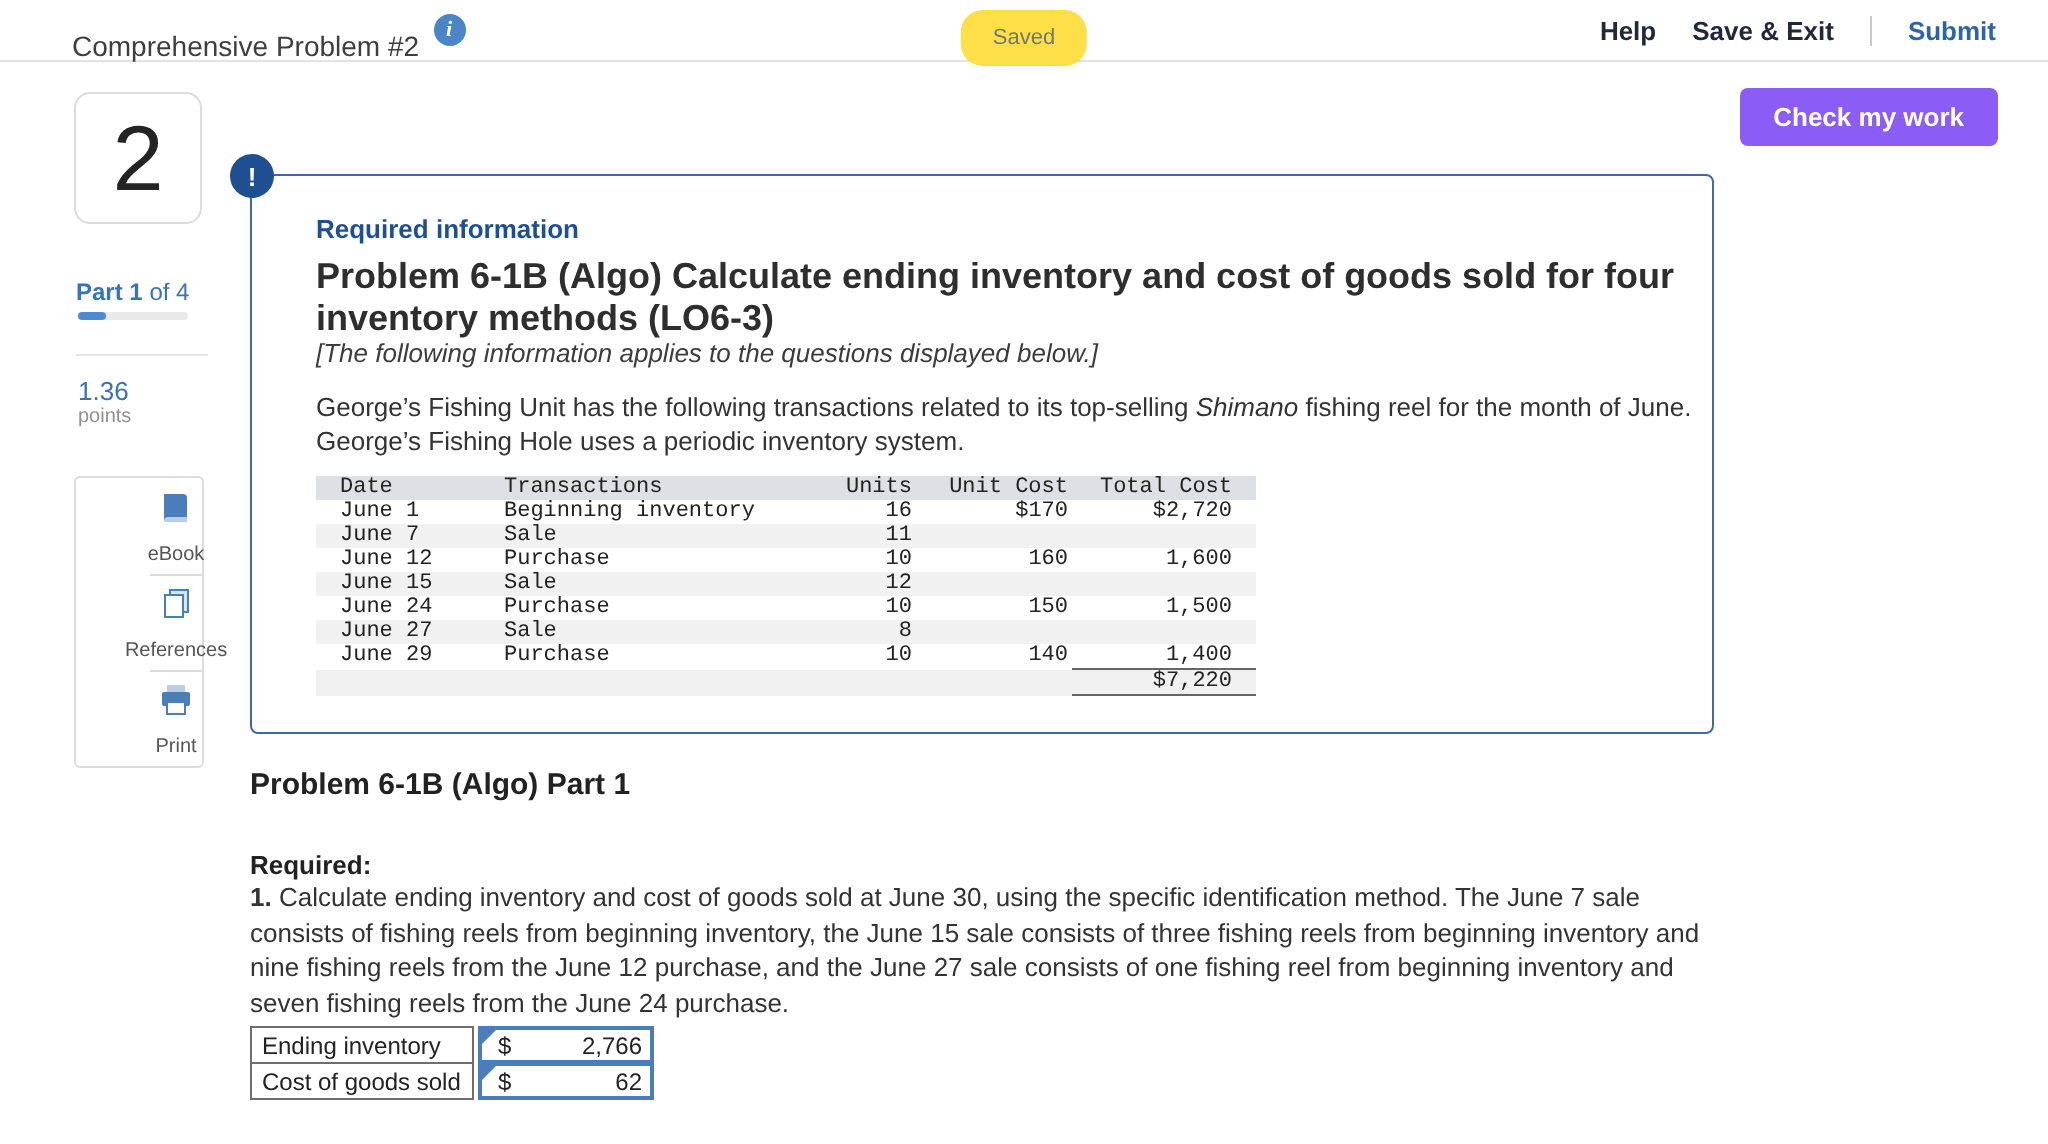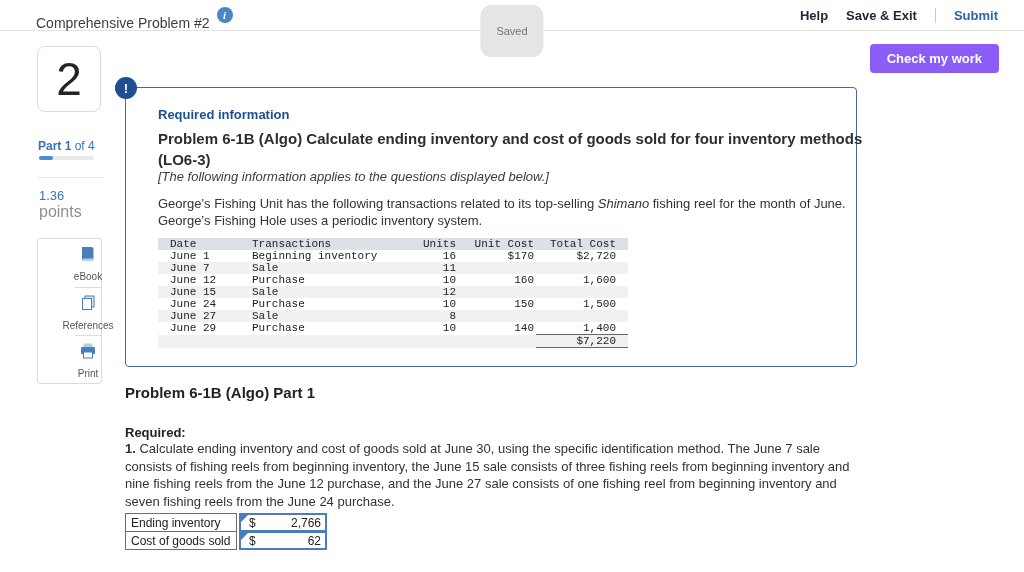--- a/index.html
+++ b/index.html
@@ -20,22 +20,22 @@
   .topbar-title { font-size: 14px; color: #3e3e3e; font-weight: 500; margin-top: 16px; }
   .info-icon {
     display: inline-flex; align-items: center; justify-content: center;
     width: 16px; height: 16px; border-radius: 50%;
     background: #4a86c5; color: #fff; font-size: 11px; font-weight: bold;
     font-family: "Liberation Serif", serif; font-style: italic;
     margin-left: 7px; vertical-align: -3px;
   }
   .saved-pill {
     position: absolute; left: 50%; transform: translateX(-50%); top: 5px;
-    background: #e5e5e5; color: #757575; font-size: 11px;
-    padding: 20px 16px; border-radius: 11px;
+    background: #fde047; color: #757575; font-size: 11px;
+    padding: 8px 16px; border-radius: 11px;
   }
   .topbar-right { margin-left: auto; display: flex; align-items: center; gap: 18px; }
   .topbar-link { font-size: 13px; font-weight: bold; color: #22283a; cursor: pointer; }
   .topbar-divider { width: 1px; height: 15px; background: #c9c9c9; }
   .topbar-link.submit { color: #2d64a8; }
   
   .check-btn {
     position: absolute; top: 44px; right: 25px;
     background: #8b5cf6; color: #fff; font-size: 13px; font-weight: bold;
     padding: 7px 17px; border-radius: 4px; border: none; cursor: pointer;
@@ -50,21 +50,21 @@
   }
   .part-label { position: absolute; left: 38px; top: 139px; font-size: 12px; color: #3a72b8; }
   .part-label b { font-weight: bold; }
   .progress-track {
     position: absolute; left: 39px; top: 156px; width: 55px; height: 4px;
     background: #e9e9e9; border-radius: 2px;
   }
   .progress-fill { height: 4px; background: #4a8bd4; border-radius: 2px; }
   .side-divider { position: absolute; left: 38px; top: 177px; width: 66px; height: 1px; background: #e5e5e5; }
   .points-value { position: absolute; left: 39px; top: 188px; font-size: 13px; color: #3a72b8; }
-  .points-label { position: absolute; left: 39px; top: 203px; font-size: 16px; color: #909090; }
+  .points-label { position: absolute; left: 39px; top: 203px; font-size: 10px; color: #909090; }
   .tools {
     position: absolute; left: 37px; top: 238px; width: 65px;
     border: 1px solid #dcdcdc; border-radius: 3px; background: #fff; padding-left: 37px;
   }
   .tool-cell {
     height: 48px; display: flex; flex-direction: column;
     align-items: center; justify-content: center; gap: 3px; cursor: pointer;
   }
   .tool-cell + .tool-cell { border-top: 1px solid #dcdcdc; }
   .tool-label { font-size: 10px; color: #555; }
@@ -75,21 +75,21 @@
   }
   .alert-badge {
     position: absolute; left: -11px; top: -11px; width: 22px; height: 22px;
     border-radius: 50%; background: #1d4f91; color: #fff;
     display: flex; align-items: center; justify-content: center;
     font-size: 13px; font-weight: bold;
   }
   .req-info { position: absolute; left: 32px; top: 19px; font-size: 13px; font-weight: bold; color: #1d4f91; }
   .box-title {
     position: absolute; left: 32px; top: 40px; width: 706px;
-    font-size: 15px; font-weight: bold; color: #2e2e2e; line-height: 21px;
+    font-size: 18px; font-weight: bold; color: #2e2e2e; line-height: 21px;
   }
   .box-subtitle { position: absolute; left: 32px; top: 81px; font-size: 13px; font-style: italic; color: #3c3c3c; }
   .box-para {
     position: absolute; left: 32px; top: 107px; width: 690px;
     font-size: 13px; color: #333; line-height: 17px;
   }
   
   .inv-table {
     position: absolute; left: 32px; top: 150px;
     border-collapse: collapse;

